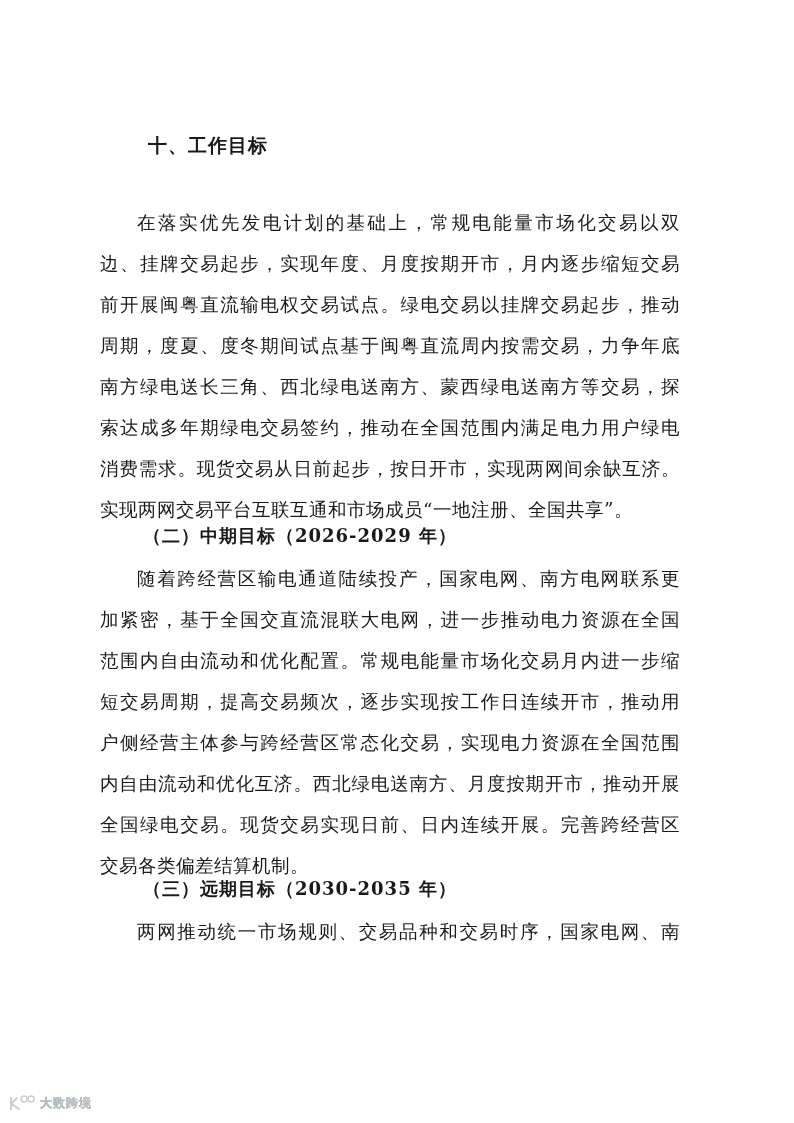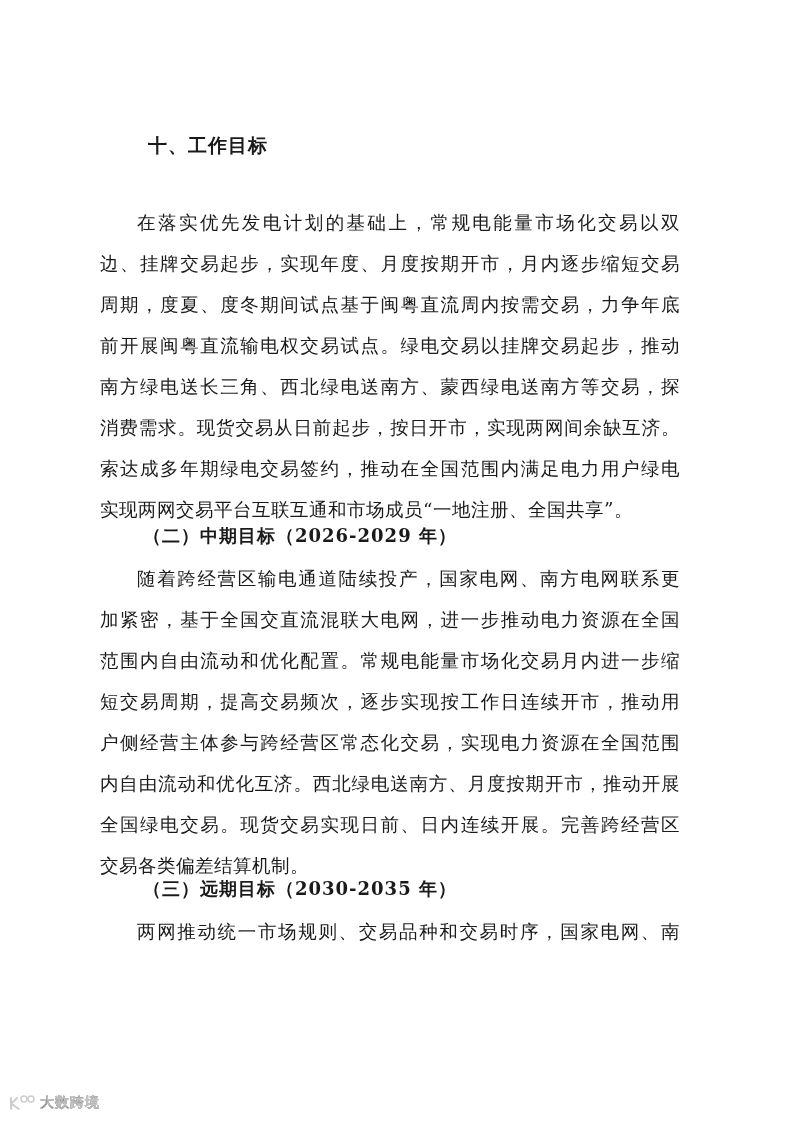--- a/index.html
+++ b/index.html
@@ -73,42 +73,42 @@
       gap: 4px;
       color: #d0d0d0;
       opacity: 0.9;
     }
     .watermark-logo {
       width: 28px;
       height: 18px;
     }
     .watermark-text {
       font-family: Liberation Sans, sans-serif;
-      font-size: 14px;
+      font-size: 12px;
       font-weight: bold;
-      color: #000000;
+      color: #0369a1;
       letter-spacing: 1px;
       -webkit-text-stroke: 0.3px #bdbdbd;
     }
   </style>
 </head>
 <body>
 
 <div class="page">
 
   <h2 class="section-title">十、工作目标</h2>
 
   <div class="paragraph" style="top:202px;">
     <span class="line first">在落实优先发电计划的基础上，常规电能量市场化交易以双</span>
     <span class="line">边、挂牌交易起步，实现年度、月度按期开市，月内逐步缩短交易</span>
+    <span class="line">前开展闽粤直流输电权交易试点。绿电交易以挂牌交易起步，推动</span>
     <span class="line">周期，度夏、度冬期间试点基于闽粤直流周内按需交易，力争年底</span>
-    <span class="line">前开展闽粤直流输电权交易试点。绿电交易以挂牌交易起步，推动</span>
     <span class="line">南方绿电送长三角、西北绿电送南方、蒙西绿电送南方等交易，探</span>
+    <span class="line">索达成多年期绿电交易签约，推动在全国范围内满足电力用户绿电</span>
     <span class="line">消费需求。现货交易从日前起步，按日开市，实现两网间余缺互济。</span>
-    <span class="line">索达成多年期绿电交易签约，推动在全国范围内满足电力用户绿电</span>
     <span class="line last">实现两网交易平台互联互通和市场成员“一地注册、全国共享”。</span>
   </div>
 
   <h3 class="subheading" style="top:522px;">（二）中期目标（2026-2029 年）</h3>
   <div class="paragraph" style="top:558px;">
     <span class="line first">随着跨经营区输电通道陆续投产，国家电网、南方电网联系更</span>
     <span class="line">加紧密，基于全国交直流混联大电网，进一步推动电力资源在全国</span>
     <span class="line">范围内自由流动和优化配置。常规电能量市场化交易月内进一步缩</span>
     <span class="line">短交易周期，提高交易频次，逐步实现按工作日连续开市，推动用</span>
     <span class="line">户侧经营主体参与跨经营区常态化交易，实现电力资源在全国范围</span>

